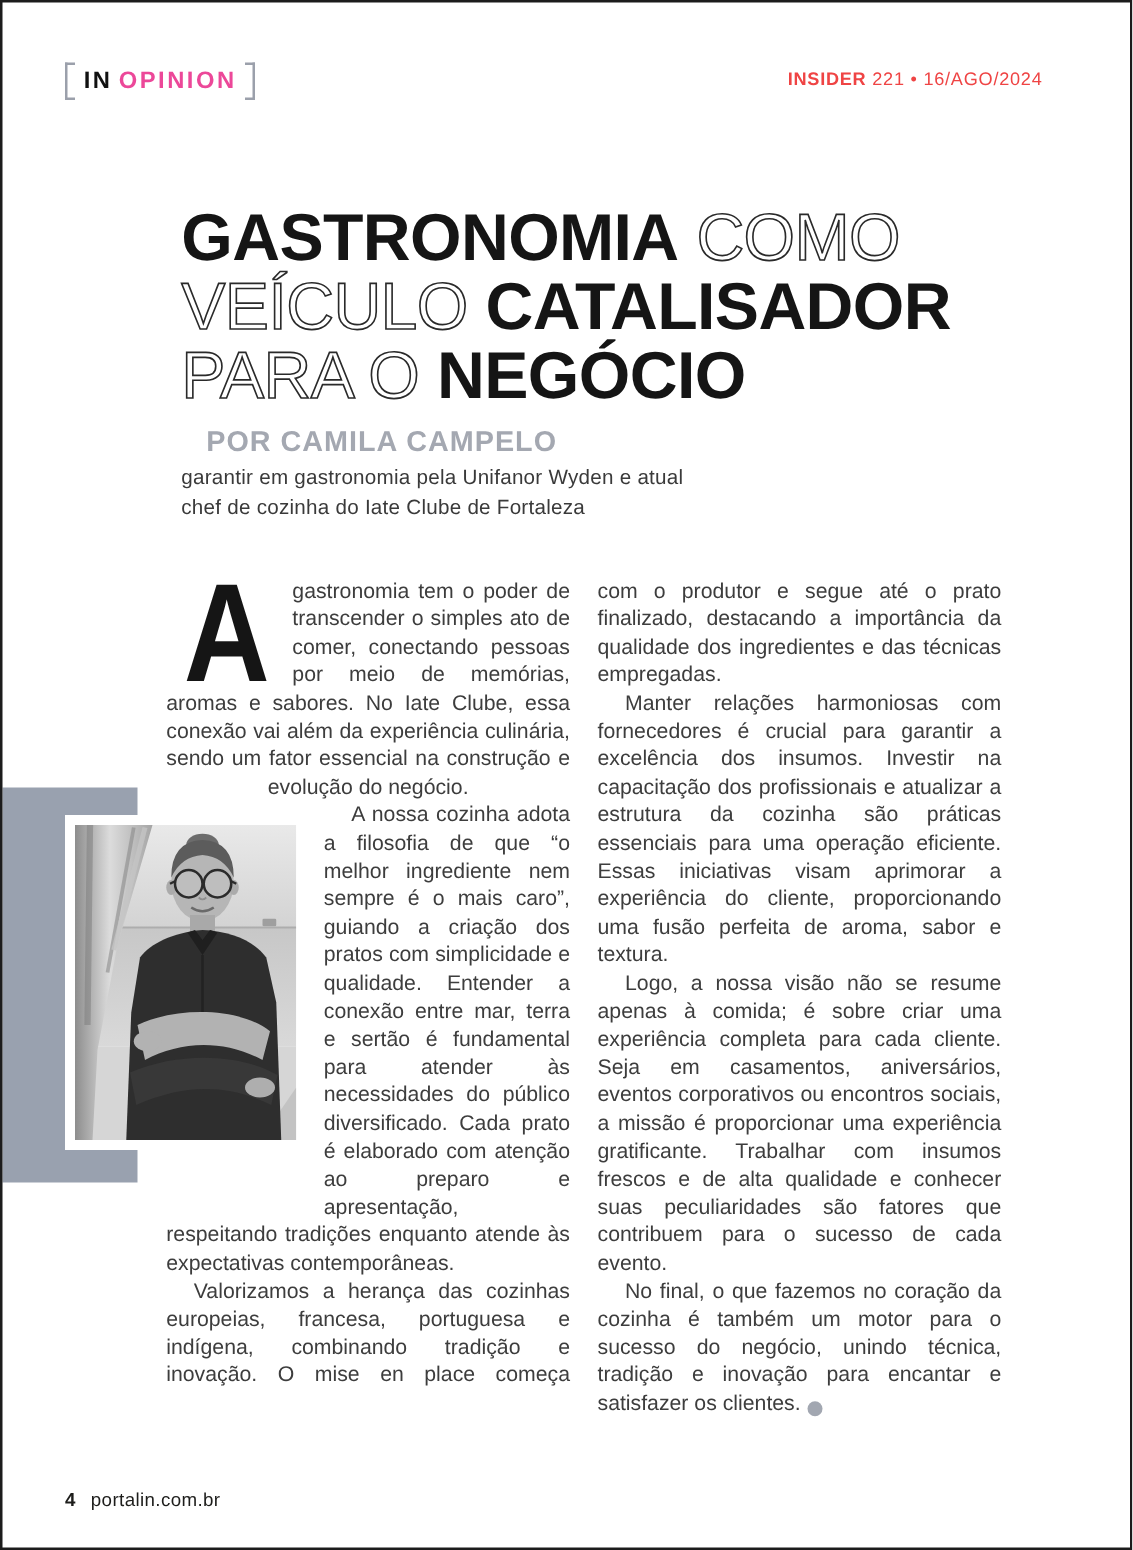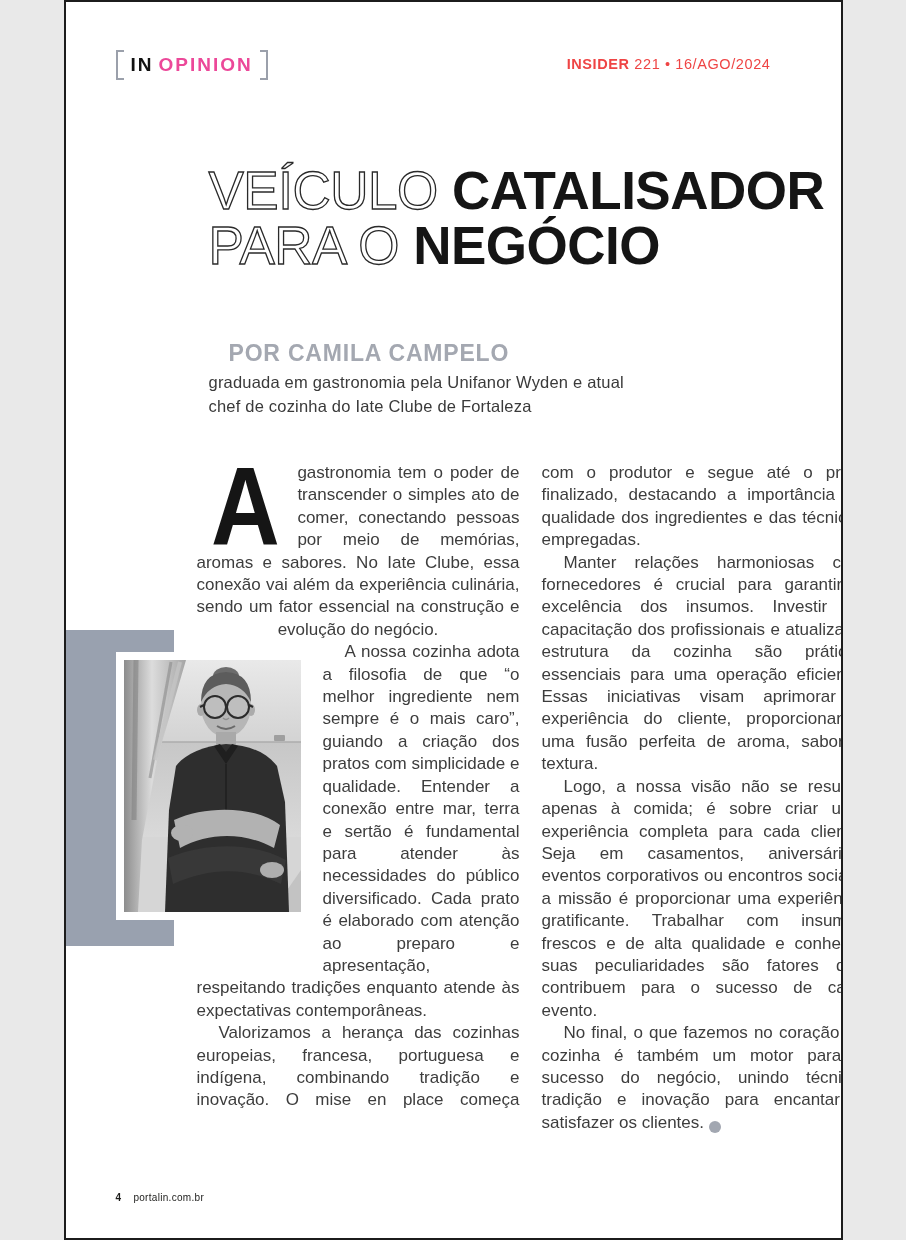--- a/index.html
+++ b/index.html
@@ -1,18 +1,18 @@
 <!DOCTYPE html>
 <html lang="pt-BR"><head>
 <meta charset="utf-8">
 <style>
   html,body { margin:0; padding:0; background:#e9e9e9; }
   * { box-sizing:border-box; }
   .page {
-    position:relative; width:779px; height:1240px; margin:0 auto;
+    position:relative; width:906px; height:1240px; margin:0 auto;
     background:#ffffff; overflow:hidden;
     font-family:"Liberation Sans", sans-serif; color:#1a1a1a;
   }
   .page-border { position:absolute; inset:0; border:2px solid #1c1c1c; pointer-events:none; z-index:50; }
 
   
   .logo { position:absolute; left:52px; top:50px; display:flex; align-items:center; height:30px; }
   .bracket { width:8px; height:30px; border:2px solid #9ba0ab; }
   .bracket.left  { border-right:none; }
   .bracket.right { border-left:none; }
@@ -52,21 +52,21 @@
     background:#a2a7b1; color:#fff; font-size:8px; line-height:12px;
     text-align:center; margin-left:5px; vertical-align:-1px;
   }
 
   
   .accent-rect { position:absolute; left:2px; top:630px; width:108px; height:316px; background:#99a1af; }
   .photo-frame { position:absolute; left:52px; top:652px; width:193px; height:268px; background:#fff; padding:8px; }
   .photo-frame svg { display:block; width:177px; height:252px; }
 
   
-  .footer { position:absolute; left:52px; top:1192px; font-size:10px; letter-spacing:0.3px; color:#1d1d1b; }
+  .footer { position:absolute; left:52px; top:1192px; font-size:15px; letter-spacing:0.3px; color:#1d1d1b; }
   .footer .num { font-weight:700; margin-right:12px; }
 </style>
 </head>
 <body>
 
 <div class="page">
   <div class="page-border"></div>
 
   <div class="logo">
     <span class="bracket left"></span>
@@ -75,32 +75,36 @@
     <span class="bracket right"></span>
   </div>
 
   <div class="issue">
     <span class="mag">INSIDER</span>
     <span>221 • 16/AGO/2024</span>
   </div>
 
   <div class="title">
     <div>
+      <span class="bold">GASTRONOMIA</span>
+      <span class="thin">COMO</span>
+    </div>
+    <div>
       <span class="thin">VEÍCULO</span>
       <span class="bold">CATALISADOR</span>
     </div>
     <div>
       <span class="thin">PARA O</span>
       <span class="bold">NEGÓCIO</span>
     </div>
   </div>
 
   <div class="author">POR CAMILA CAMPELO</div>
   <div class="bio">
-    <div>graduada em gastronomia pela Unifanor Wyden e atual</div>
+    <div>garantir em gastronomia pela Unifanor Wyden e atual</div>
     <div>chef de cozinha do Iate Clube de Fortaleza</div>
   </div>
 
   <div class="article">
     <div class="col">
       <p class="center-last"><span class="dropcap">A</span><span>gastronomia tem o poder de transcender o simples ato de comer, conectando pessoas por meio de memórias, aromas e sabores. No Iate Clube, essa conexão vai além da experiência culinária, sendo um fator essencial na construção e evolução do negócio.</span></p>
       <div class="photo-spacer"></div>
       <p class="indent">A nossa cozinha adota a filosofia de que “o melhor ingrediente nem sempre é o mais caro”, guiando a criação dos pratos com simplicidade e qualidade. Entender a conexão entre mar, terra e sertão é fundamental para atender às necessidades do público diversificado. Cada prato é elaborado com atenção ao preparo e apresentação, respeitando tradições enquanto atende às expectativas contemporâneas.</p>
       <p class="indent justify-last">Valorizamos a herança das cozinhas europeias, francesa, portuguesa e indígena, combinando tradição e inovação. O mise en place começa</p>
     </div>

